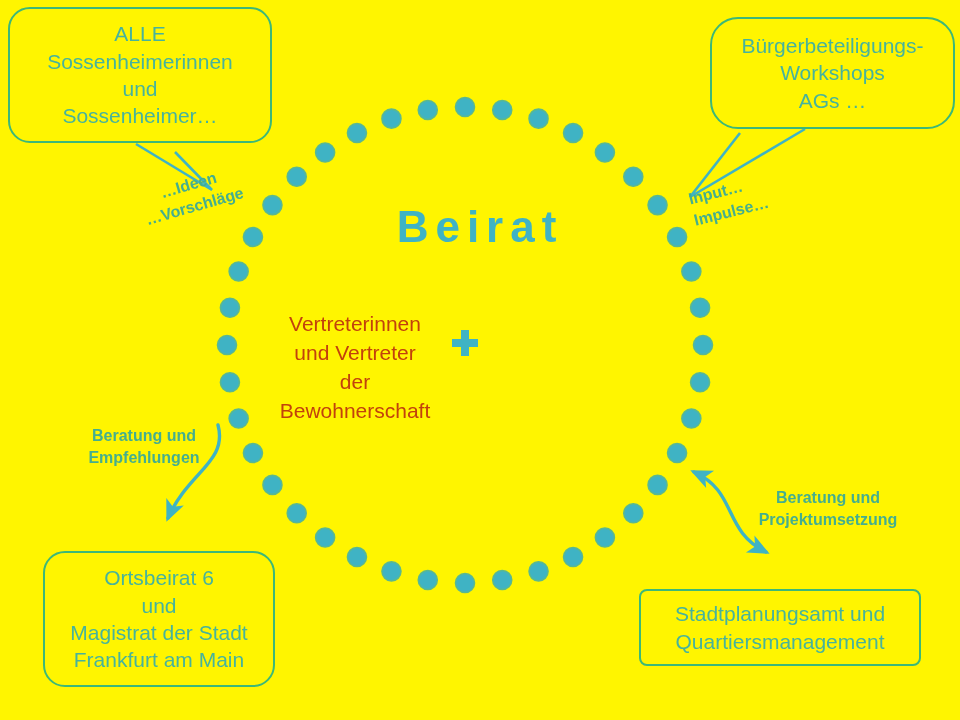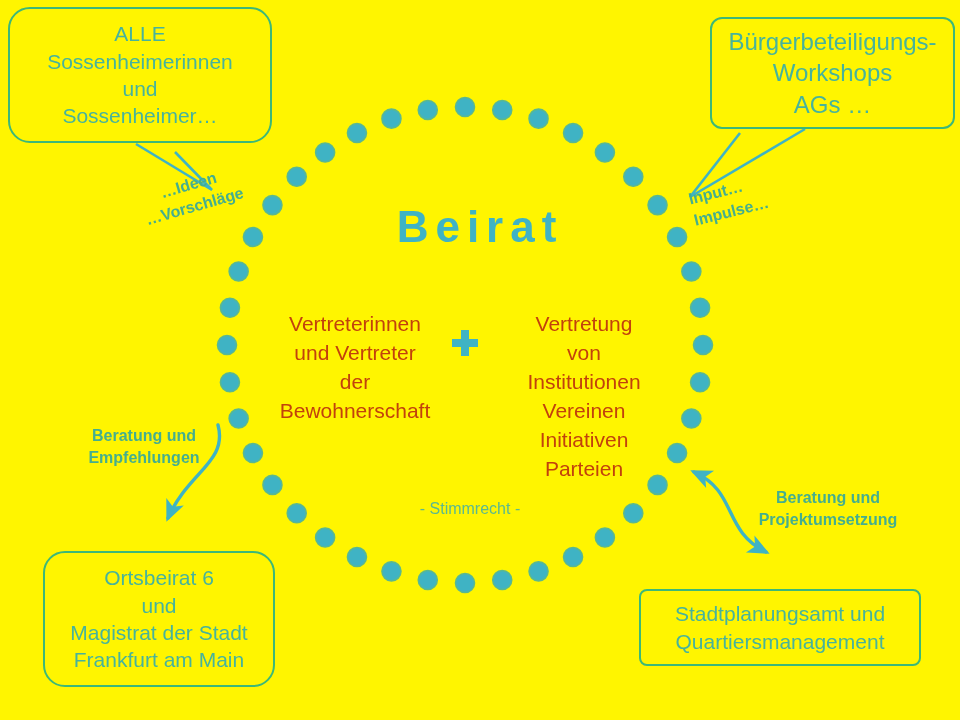--- a/index.html
+++ b/index.html
@@ -49,22 +49,22 @@
     color: #47B39C;
   }
 
   #callout-citizens {
     left: 8px;  top: 7px;  width: 264px; height: 136px;
     border-radius: 22px;
     font-size: 21px;
   }
   #callout-workshops {
     left: 710px; top: 17px; width: 245px; height: 112px;
-    border-radius: 12px;
-    font-size: 24px;
+    border-radius: 28px;
+    font-size: 21px;
   }
   #box-ortsbeirat {
     left: 43px;  top: 551px; width: 232px; height: 136px;
     border-radius: 22px;
     font-size: 21px;
   }
   #box-stadtplanung {
     left: 639px; top: 589px; width: 282px; height: 77px;
     border-radius: 8px;
     font-size: 21px;
@@ -240,28 +240,21 @@
 
   <div id="title-beirat">Beirat</div>
 
   <div class="col" id="col-left">Vertreterinnen
 und Vertreter
 der
 Bewohnerschaft</div>
 
   <div id="plus-sign"></div>
 
-  <div class="col" id="col-right">Vertretung
-von
-Institutionen
-Vereinen
-Initiativen
-Parteien</div>
-
-  <div id="label-stimmrecht">- Stimmrecht -</div>
+
 
   <div class="annot" id="annot-ideen">…Ideen
 …Vorschläge</div>
 
   <div class="annot" id="annot-input">Input…
 Impulse…</div>
 
   <div class="annot" id="annot-beratung-left">Beratung und
 Empfehlungen</div>
 

